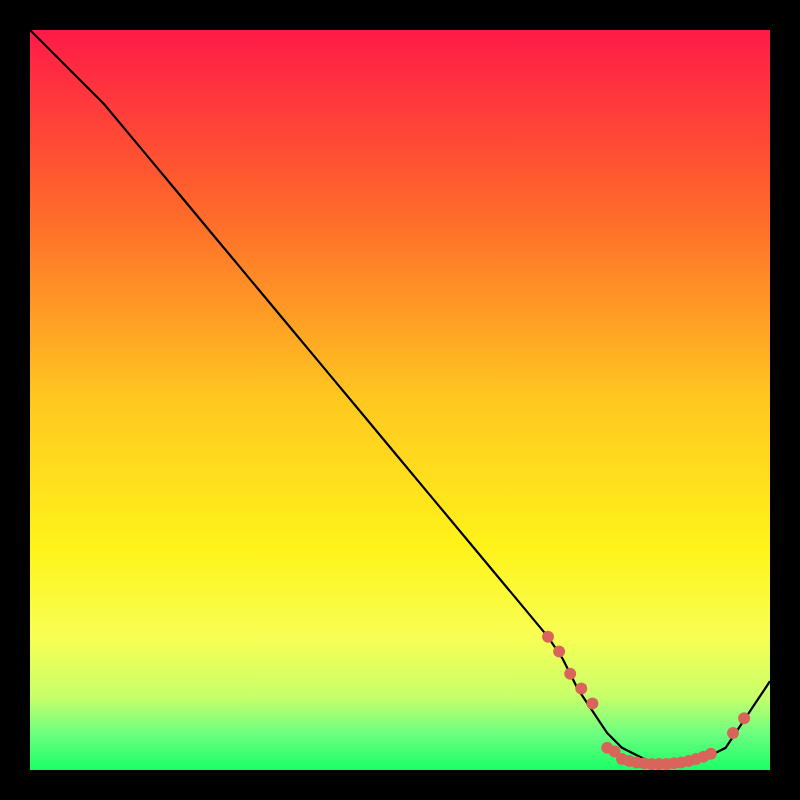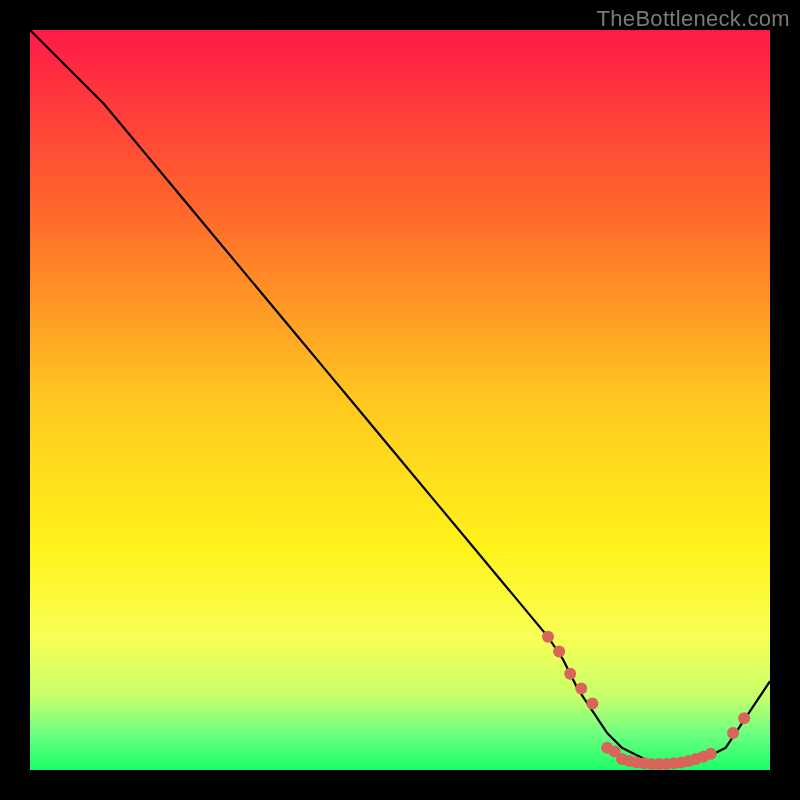--- a/index.html
+++ b/index.html
@@ -38,21 +38,20 @@
   .plot svg {
     width: 100%;
     height: 100%;
     display: block;
   }
 </style>
 </head>
 <body>
 
 <div class="frame">
-  <div class="watermark">TheBottleneck.com</div>
   <div class="plot">
     <svg viewBox="0 0 740 740">
       <defs>
         <linearGradient id="bg-grad" x1="0" y1="0" x2="0" y2="1">
             <stop offset="0%" stop-color="#ff1a47"></stop>
             <stop offset="25%" stop-color="#ff6a2a"></stop>
             <stop offset="50%" stop-color="#ffc820"></stop>
             <stop offset="70%" stop-color="#fff31a"></stop>
             <stop offset="82%" stop-color="#f8ff55"></stop>
             <stop offset="90%" stop-color="#c8ff6a"></stop>

